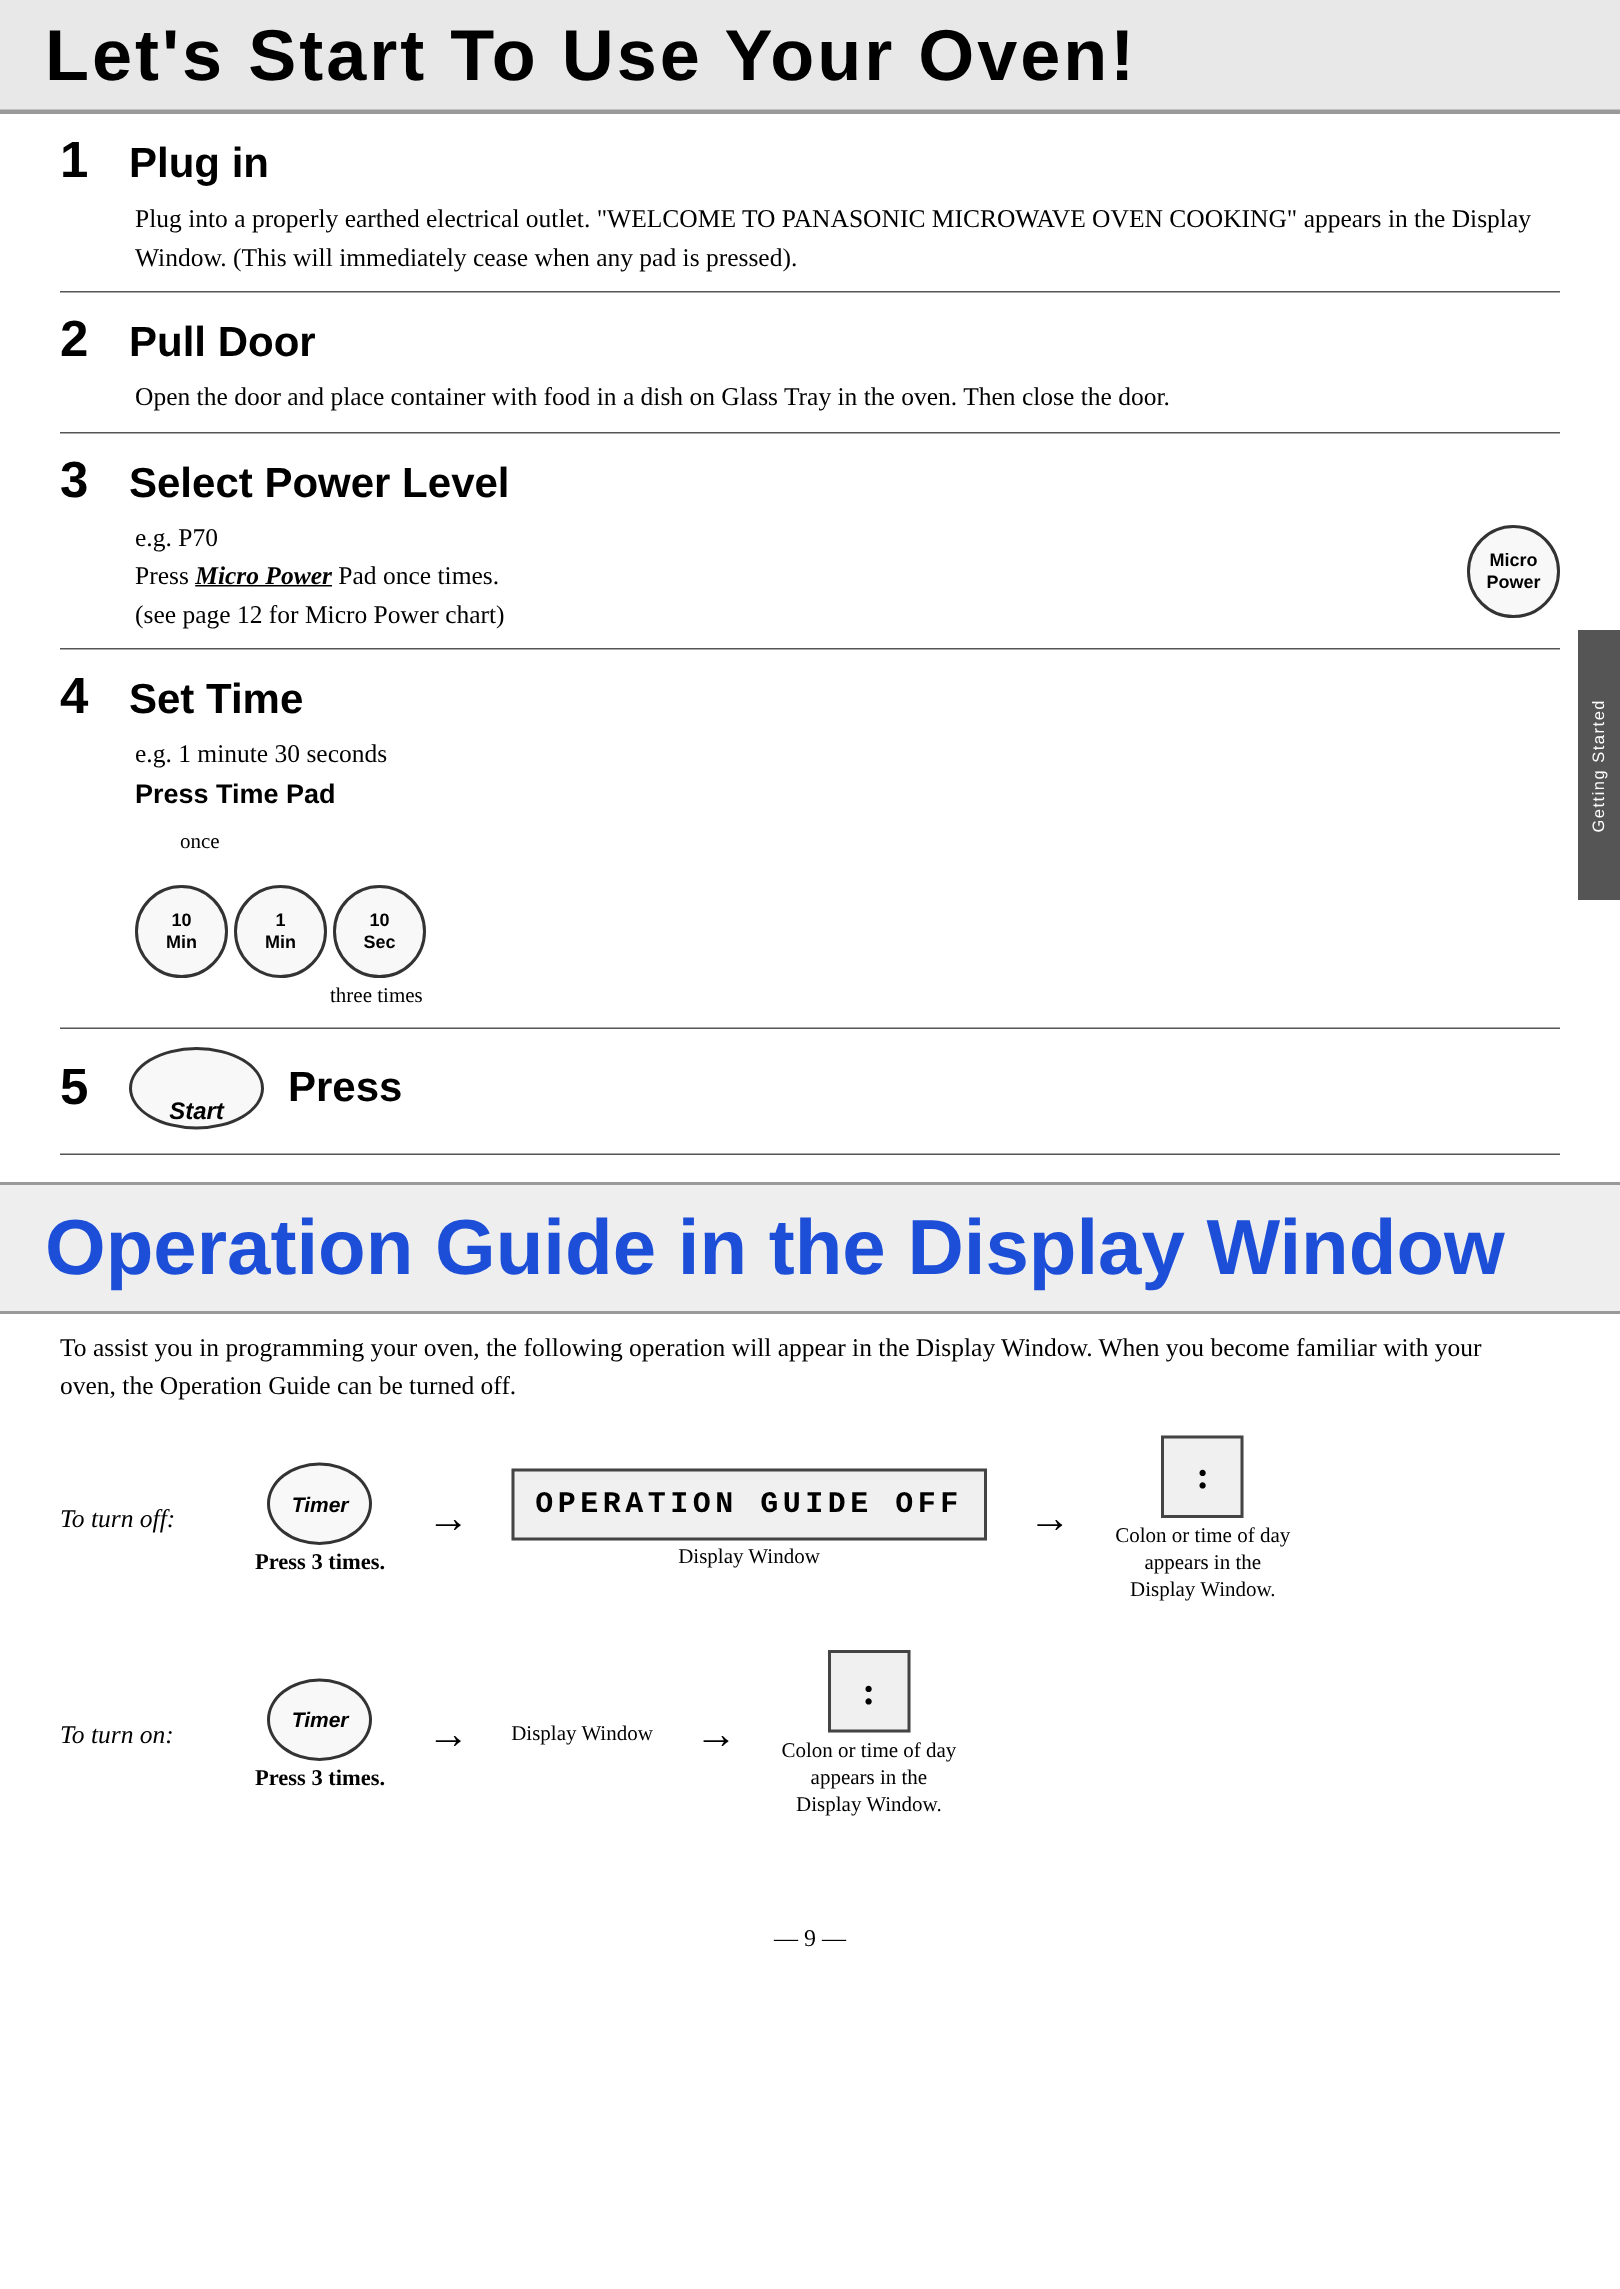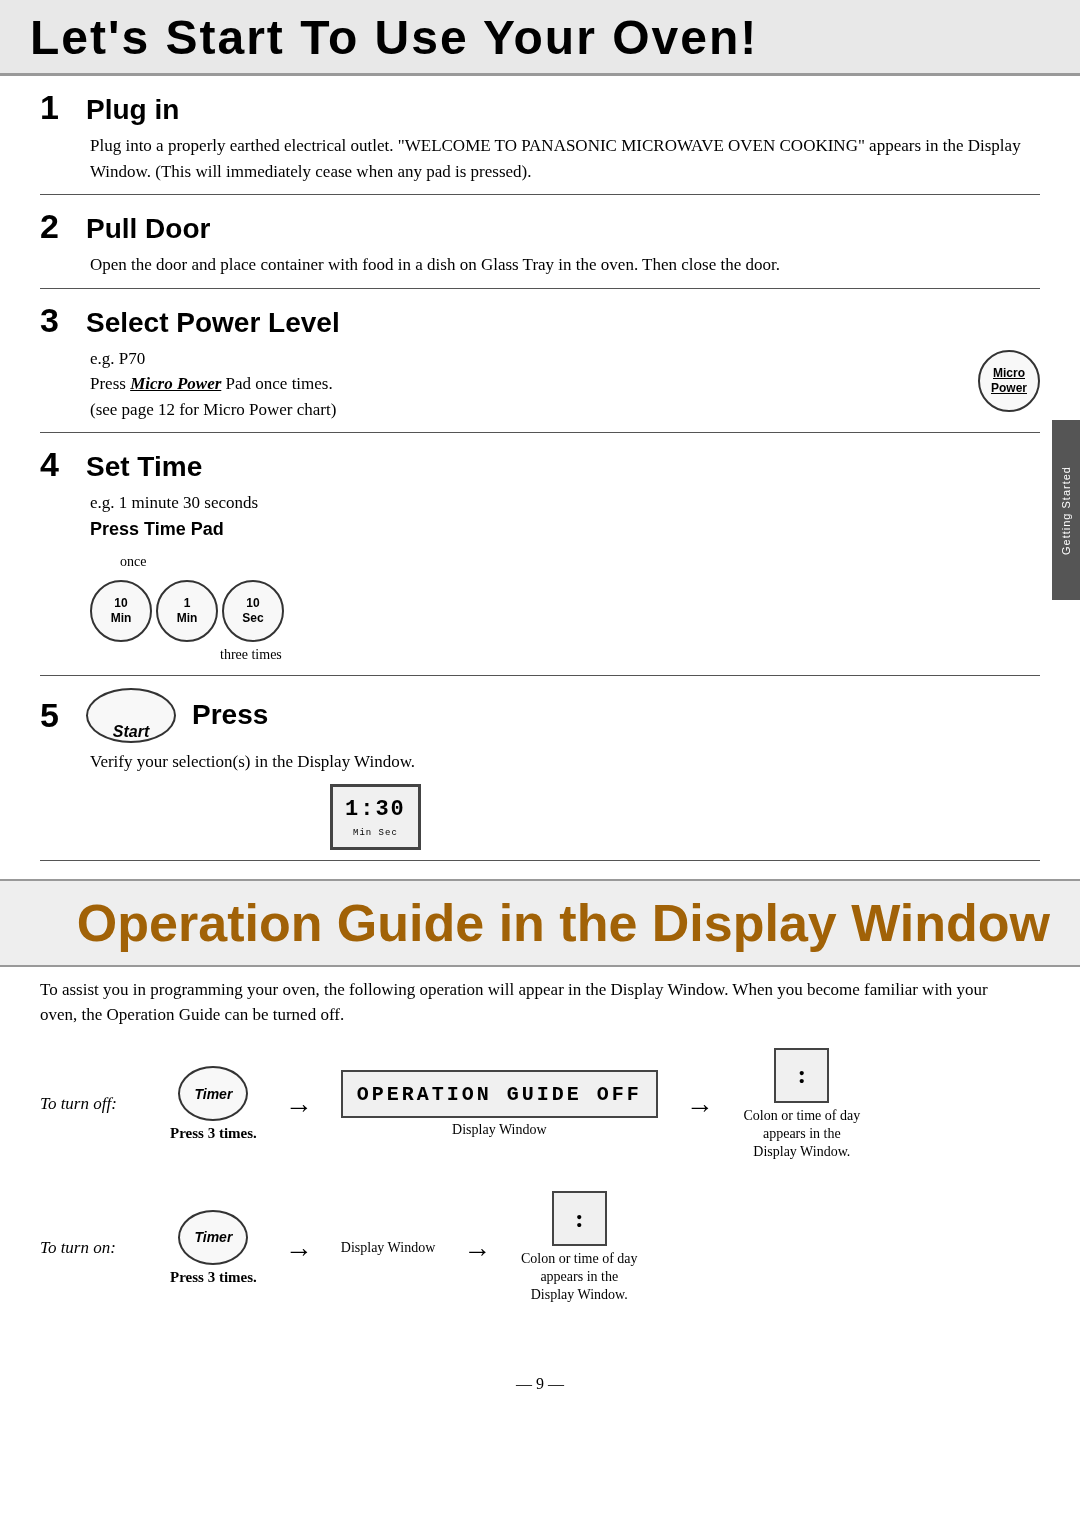--- a/index.html
+++ b/index.html
@@ -123,21 +123,21 @@
     }
     .time-pads-row {
       display: flex;
       align-items: center;
       gap: 4px;
       margin-top: 6px;
     }
     .once-label {
       font-size: 14px;
       margin-left: 30px;
-      margin-bottom: 2px;
+      margin-bottom: 12px;
     }
     .three-label {
       font-size: 14px;
       margin-left: 130px;
       margin-top: 2px;
     }
 
     
     .display-window {
       display: inline-flex;
@@ -189,22 +189,21 @@
       border-top: 2px solid #999;
       border-bottom: 2px solid #999;
       background: #eee;
       margin: 18px 0 10px 0;
       padding: 12px 30px;
     }
     .section-divider h2 {
       font-size: 52px;
       font-weight: 900;
       font-family: Arial, sans-serif;
-      color: #a16207;
-      text-align: right;
+      color: #1d4ed8;
     }
 
     
     .operation-section {
       padding: 0 56px 30px 40px;
     }
     .operation-intro {
       font-size: 17px;
       line-height: 1.5;
       margin-bottom: 20px;
@@ -345,21 +344,21 @@
     </div>
     <div class="step-body">
       <div class="step3-body">
         <div class="step3-text">
           <p>e.g. P70</p>
           <p>
             <span>Press </span><span class="italic-bold underline">Micro Power</span><span> Pad once times.</span>
           </p>
           <p>(see page 12 for Micro Power chart)</p>
         </div>
-        <div style="display:flex;flex-direction:column;align-items:center;margin-top:4px;text-decoration:underline;">
+        <div style="display:flex;flex-direction:column;align-items:center;margin-top:4px;">
           <div class="btn-oval">
             <span>Micro</span>
             <span>Power</span>
           </div>
         </div>
       </div>
     </div>
   </div>
 
   <div class="step">
@@ -394,31 +393,20 @@
   <div class="step">
     <div class="step-header">
       <div style="display:flex;align-items:center;gap:16px;">
         <span class="step-number">5</span>
         <div class="btn-start">
           <em>Start</em>
         </div>
         <span class="step-title">Press</span>
       </div>
     </div>
-    <div class="step-body">
-      <p>Verify your selection(s) in the Display Window.</p>
-      <div style="margin-top:10px;margin-left:240px;">
-        <div class="display-window">
-          <div>
-            <span>1:30</span>
-            <span class="display-small">Min  Sec</span>
-          </div>
-        </div>
-      </div>
-    </div>
   </div>
 
 </div>
 
 <div class="section-divider">
   <h2>Operation Guide in the Display Window</h2>
 </div>
 
 <div class="operation-section">
   <p class="operation-intro">To assist you in programming your oven, the following operation will appear in the Display Window. When you become familiar with your oven, the Operation Guide can be turned off.</p>

